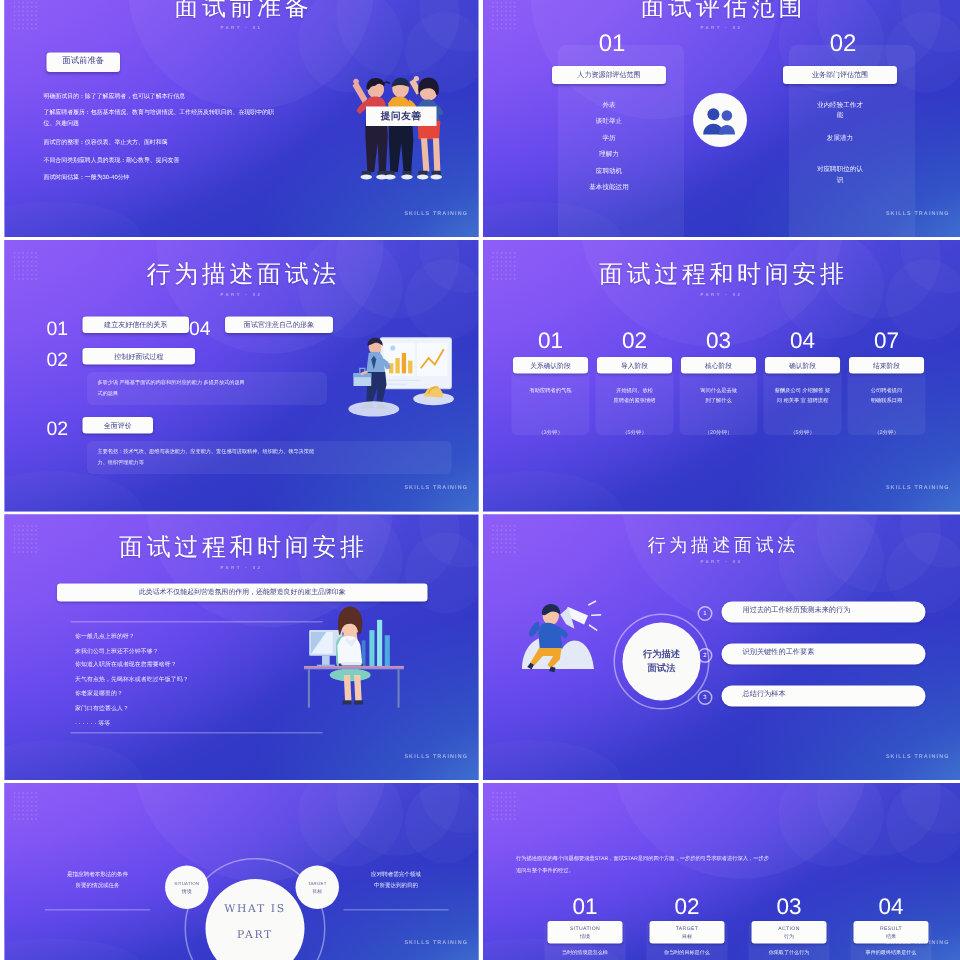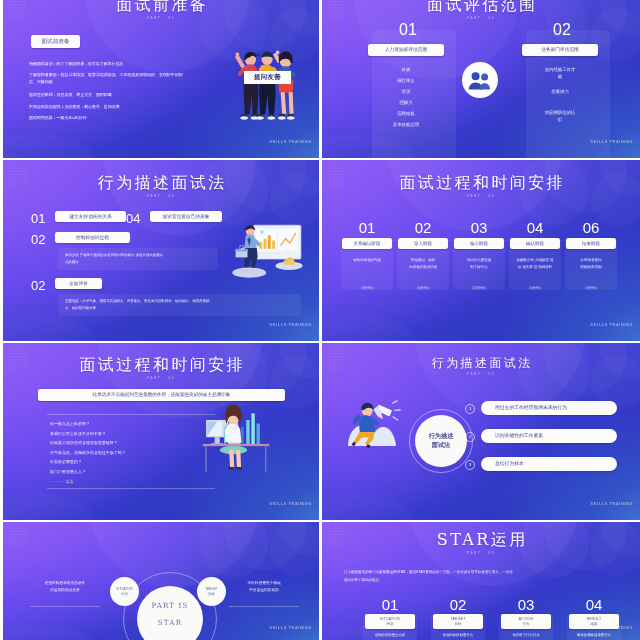--- a/index.html
+++ b/index.html
@@ -424,21 +424,21 @@
       <div class="txt" style="position:absolute;left:133.0px;top:97px;width:48px;text-align:center;font-size:3.5px;line-height:1.9;white-space:pre-line">询问什么是去做
 到了解什么</div>
       <div class="txt dim" style="position:absolute;left:131.0px;top:126px;width:52px;text-align:center;font-size:3.6px">（20分钟）</div>
       <div class="panel" style="position:absolute;left:187.0px;top:78px;width:52px;height:52px"></div>
       <div class="num" style="position:absolute;left:187.0px;top:60px;width:52px;text-align:center;font-size:15px">04</div>
       <div class="pill" style="position:absolute;left:188.0px;top:78px;width:50px;height:11px;font-size:4.5px">确认阶段</div>
       <div class="txt" style="position:absolute;left:189.0px;top:97px;width:48px;text-align:center;font-size:3.5px;line-height:1.9;white-space:pre-line">薪酬及公司  介绍解答  疑
 问  相关事 宜  招聘流程</div>
       <div class="txt dim" style="position:absolute;left:187.0px;top:126px;width:52px;text-align:center;font-size:3.6px">（5分钟）</div>
       <div class="panel" style="position:absolute;left:243.0px;top:78px;width:52px;height:52px"></div>
-      <div class="num" style="position:absolute;left:243.0px;top:60px;width:52px;text-align:center;font-size:15px">06</div>
+      <div class="num" style="position:absolute;left:243.0px;top:60px;width:52px;text-align:center;font-size:15px">07</div>
       <div class="pill" style="position:absolute;left:244.0px;top:78px;width:50px;height:11px;font-size:4.5px">结束阶段</div>
       <div class="txt" style="position:absolute;left:245.0px;top:97px;width:48px;text-align:center;font-size:3.5px;line-height:1.9;white-space:pre-line">公司聘者提问
 明确联系日期</div>
       <div class="txt dim" style="position:absolute;left:243.0px;top:126px;width:52px;text-align:center;font-size:3.6px">（2分钟）</div>
       <div class="wmark">SKILLS TRAINING</div>
     </div>
 <div class="slide">
       <div class="deco">
         <svg style="position:absolute;inset:0;width:100%;height:100%" viewBox="0 0 316 177" preserveAspectRatio="none">
           <circle cx="177.0" cy="-7.1" r="82.2" fill="rgba(255,255,255,.042)"></circle>
@@ -679,22 +679,22 @@
           <circle cx="0.62" cy="18.02" r="0.62"></circle>
           <circle cx="3.52" cy="18.02" r="0.62"></circle>
           <circle cx="6.42" cy="18.02" r="0.62"></circle>
           <circle cx="9.32" cy="18.02" r="0.62"></circle>
           <circle cx="12.22" cy="18.02" r="0.62"></circle>
           <circle cx="15.12" cy="18.02" r="0.62"></circle>
         </svg>
       </div>
       <div style="position:absolute;left:120px;top:50px;width:94px;height:94px;border-radius:50%;border:.6px solid rgba(255,255,255,.40)"></div>
       <div style="position:absolute;left:134px;top:64px;width:66px;height:66px;border-radius:50%;background:#fafaf8;display:flex;flex-direction:column;align-items:center;justify-content:flex-start;padding-top:15px;gap:8px;color:#6a6ea8;font-size:7.2px;letter-spacing:1.1px;font-weight:400;font-family:'DejaVu Serif',serif">
-        <span>PART  IS</span>
-        <span>STAR</span>
+        <span>WHAT  IS</span>
+        <span>PART</span>
       </div>
       <div style="position:absolute;left:107.0px;top:55.0px;width:29px;height:29px;border-radius:50%;background:#fafaf8;display:flex;flex-direction:column;align-items:center;justify-content:center;gap:1.2px;color:#5b5f99">
         <span style="font-size:2.9px;letter-spacing:.15px">SITUATION</span>
         <span style="font-size:3.3px">情境</span>
       </div>
       <div style="position:absolute;left:194.0px;top:55.0px;width:29px;height:29px;border-radius:50%;background:#fafaf8;display:flex;flex-direction:column;align-items:center;justify-content:center;gap:1.2px;color:#5b5f99">
         <span style="font-size:2.9px;letter-spacing:.15px">TARGET</span>
         <span style="font-size:3.3px">目标</span>
       </div>
       <div class="txt" style="position:absolute;left:23px;top:58px;width:78px;text-align:center;font-size:3.7px;line-height:1.9;white-space:pre-line">是指应聘者本形法的条件
@@ -753,24 +753,20 @@
           <circle cx="12.22" cy="15.12" r="0.62"></circle>
           <circle cx="15.12" cy="15.12" r="0.62"></circle>
           <circle cx="0.62" cy="18.02" r="0.62"></circle>
           <circle cx="3.52" cy="18.02" r="0.62"></circle>
           <circle cx="6.42" cy="18.02" r="0.62"></circle>
           <circle cx="9.32" cy="18.02" r="0.62"></circle>
           <circle cx="12.22" cy="18.02" r="0.62"></circle>
           <circle cx="15.12" cy="18.02" r="0.62"></circle>
         </svg>
       </div>
-      <div class="t-wrap" style="top:10.0px">
-        <div class="title" style="font-size:16.0px">STAR运用</div>
-        <div class="part" style="font-size:2.9px;margin-top:3.2px">PART · 03</div>
-      </div>
       <div class="txt" style="position:absolute;left:22px;top:46px;width:274px;font-size:3.5px;line-height:2.4;white-space:pre-line">行为描述面试的每个问题都要涵盖STAR，面试STAR是同的四个方面，一步步的引导求职者进行深入，一步步
 追问出整个事件的经过。</div>
       <div class="panel" style="position:absolute;left:41.0px;top:92px;width:54px;height:30px"></div>
       <div class="num" style="position:absolute;left:43.0px;top:75px;width:50px;text-align:center;font-size:15px">01</div>
       <div class="pill sq" style="position:absolute;left:43.0px;top:92px;width:50px;height:15px;flex-direction:column;gap:0px;color:#50548f;line-height:1.35">
         <span style="font-size:3.4px;letter-spacing:.25px">SITUATION</span>
         <span style="font-size:3.4px">情境</span>
       </div>
       <div class="txt" style="position:absolute;left:43.0px;top:111px;width:50px;text-align:center;font-size:3.4px">当时的情境是怎么样</div>
       <div class="panel" style="position:absolute;left:109.0px;top:92px;width:54px;height:30px"></div>

